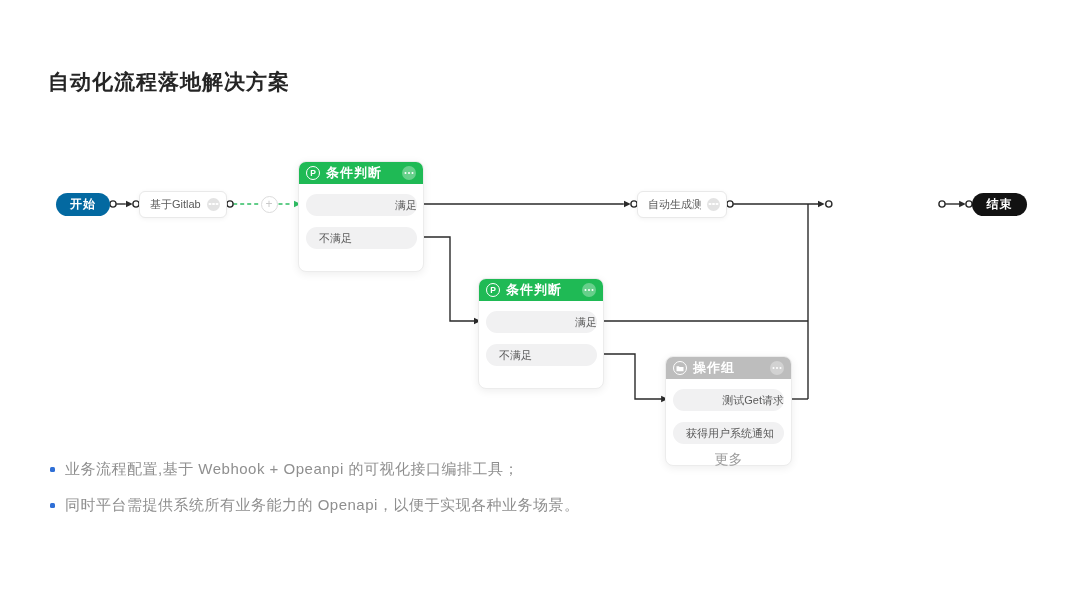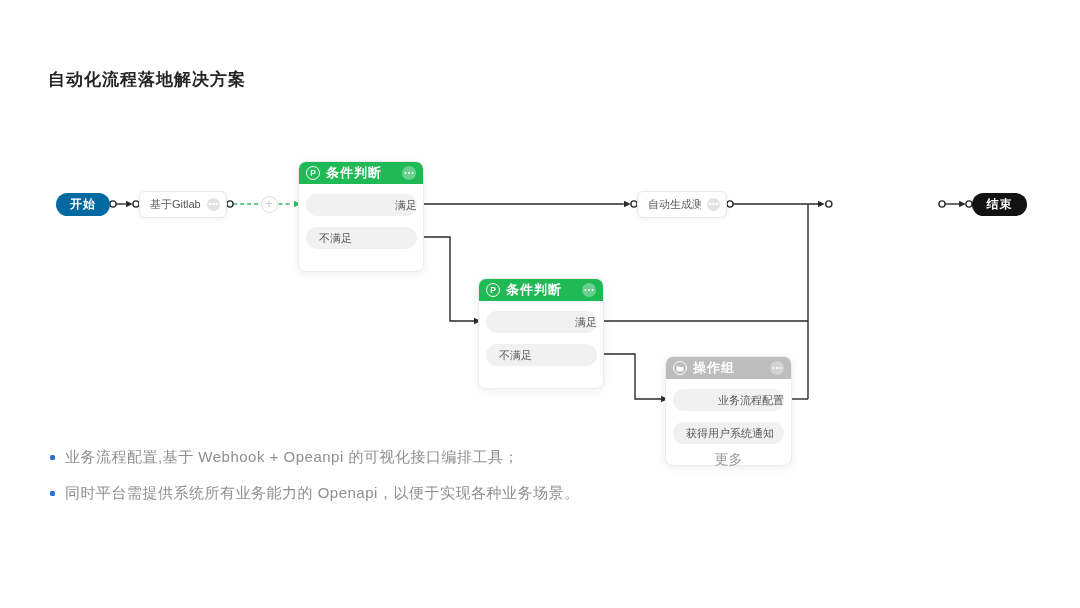--- a/index.html
+++ b/index.html
@@ -1,20 +1,20 @@
 <!DOCTYPE html>
 <html><head>
 <meta charset="utf-8">
 <style>
   * { margin:0; padding:0; box-sizing:border-box; }
   html,body { background:#fff; }
   body { font-family:"Liberation Sans","DejaVu Sans",sans-serif; }
   .canvas { position:relative; width:1080px; height:608px; background:#fff; overflow:hidden; }
 
-  .page-title { position:absolute; left:48px; top:68px; font-size:17px; font-weight:700;
+  .page-title { position:absolute; left:48px; top:68px; font-size:21px; font-weight:700;
                 color:#252525; letter-spacing:1px; }
 
   svg.wires { position:absolute; left:0; top:0; }
 
   
   .term-pill { position:absolute; height:23px; border-radius:12px; color:#fff;
                font-size:12px; font-weight:700; display:flex; align-items:center;
                justify-content:center; letter-spacing:1px; cursor:pointer; }
   .start { left:56px; top:192.5px; width:54px; background:#0369a1; }
   .end   { left:972px; top:192.5px; width:55px; background:#121212; }
@@ -51,21 +51,21 @@
   .row-1 { top:32px;text-align:right; } .row-2 { top:65px; }
   .more-link { position:absolute; top:94px; left:0; width:100%; text-align:center;
                font-size:14px; color:#9b9b9b; cursor:pointer; }
 
   
   .plus-node { position:absolute; left:260.5px; top:195.5px; width:17px; height:17px;
                border:1px solid #dcdcdc; border-radius:50%; background:#fff; color:#c9c9c9;
                font-size:12px; line-height:14px; text-align:center; cursor:pointer; }
 
   
-  .notes { position:absolute; left:50px; top:446px; list-style:none; }
+  .notes { position:absolute; left:50px; top:458px; list-style:none; }
   .note-row { display:flex; align-items:center; gap:10px; margin-bottom:14px; height:22px; }
   .note-dot { width:5px; height:5px; border-radius:1.5px; background:#2f6fd6; flex:none; }
   .note-text { font-size:15px; color:#8f8f8f; letter-spacing:.5px; white-space:nowrap; }
 </style>
 </head>
 <body>
 
 <div class="canvas">
 
   <h1 class="page-title">自动化流程落地解决方案</h1>
@@ -180,21 +180,21 @@
       <span class="ghdr-icon">
         <svg width="8" height="7" viewBox="0 0 8 7">
             <path d="M0.5 1.2 h2.4 l0.7 0.9 h3.9 v4.2 h-7 z" fill="#fff"></path>
           </svg>
       </span>
       <span class="ghdr-title">操作组</span>
       <span class="ghdr-badge">
           <i class="dots"></i>
         </span>
     </div>
-    <div class="row-pill row-1">业务流程配置</div>
+    <div class="row-pill row-1">测试Get请求</div>
     <div class="row-pill row-2">获得用户系统通知</div>
     <div class="more-link">更多</div>
   </div>
 
   <ul class="notes">
     <li class="note-row">
       <span class="note-dot"></span>
       <span class="note-text">业务流程配置,基于 Webhook + Opeanpi 的可视化接口编排工具；</span>
     </li>
     <li class="note-row">

